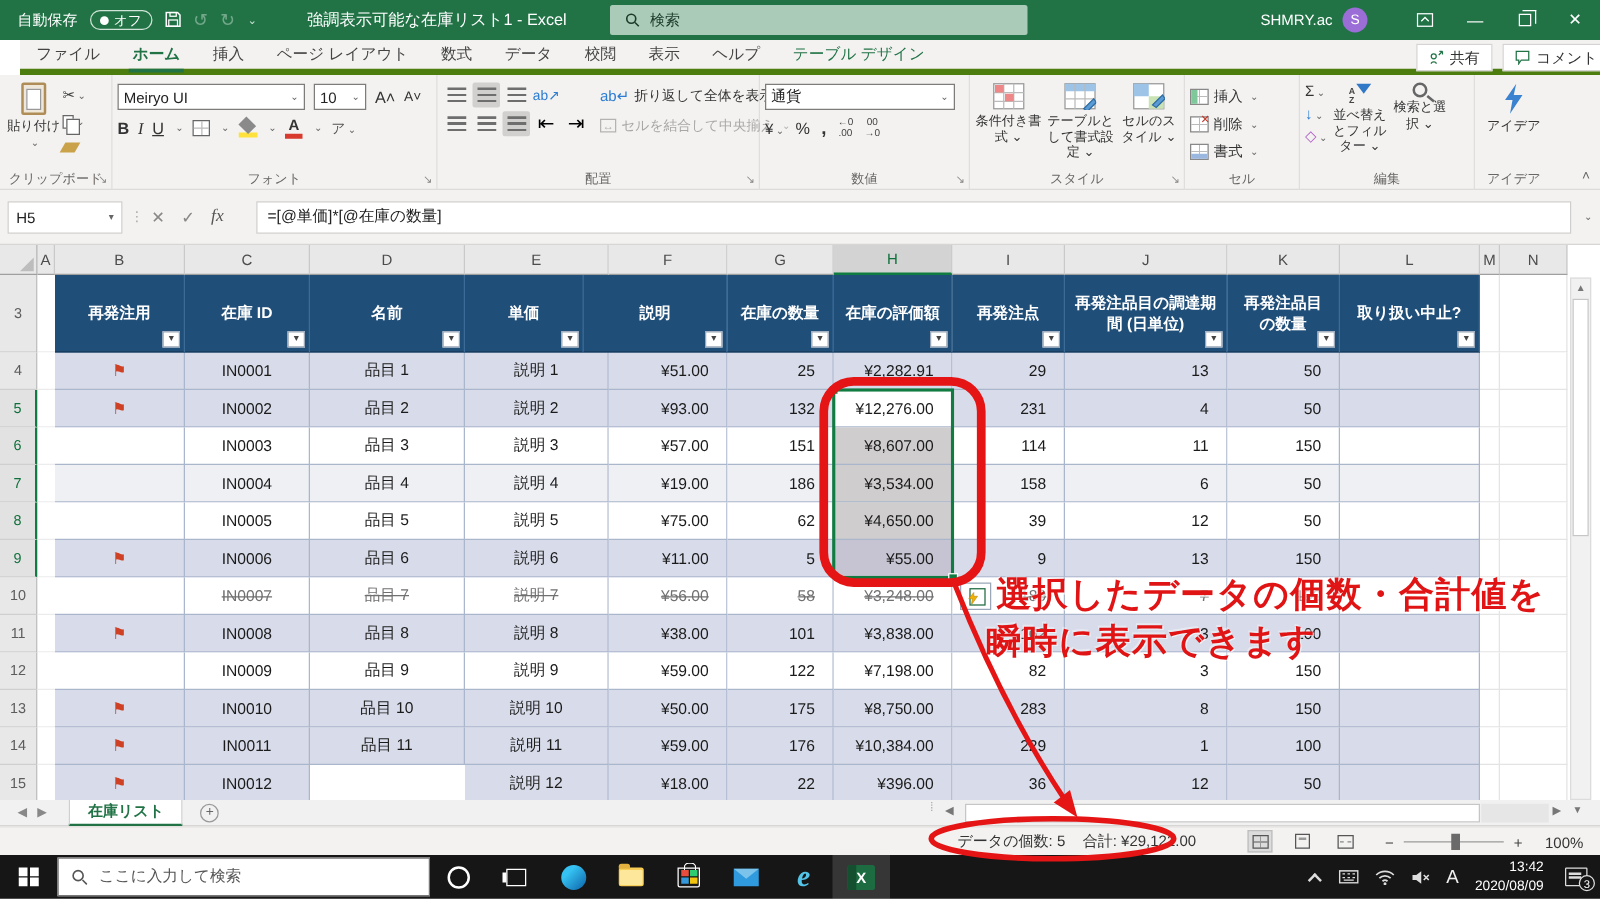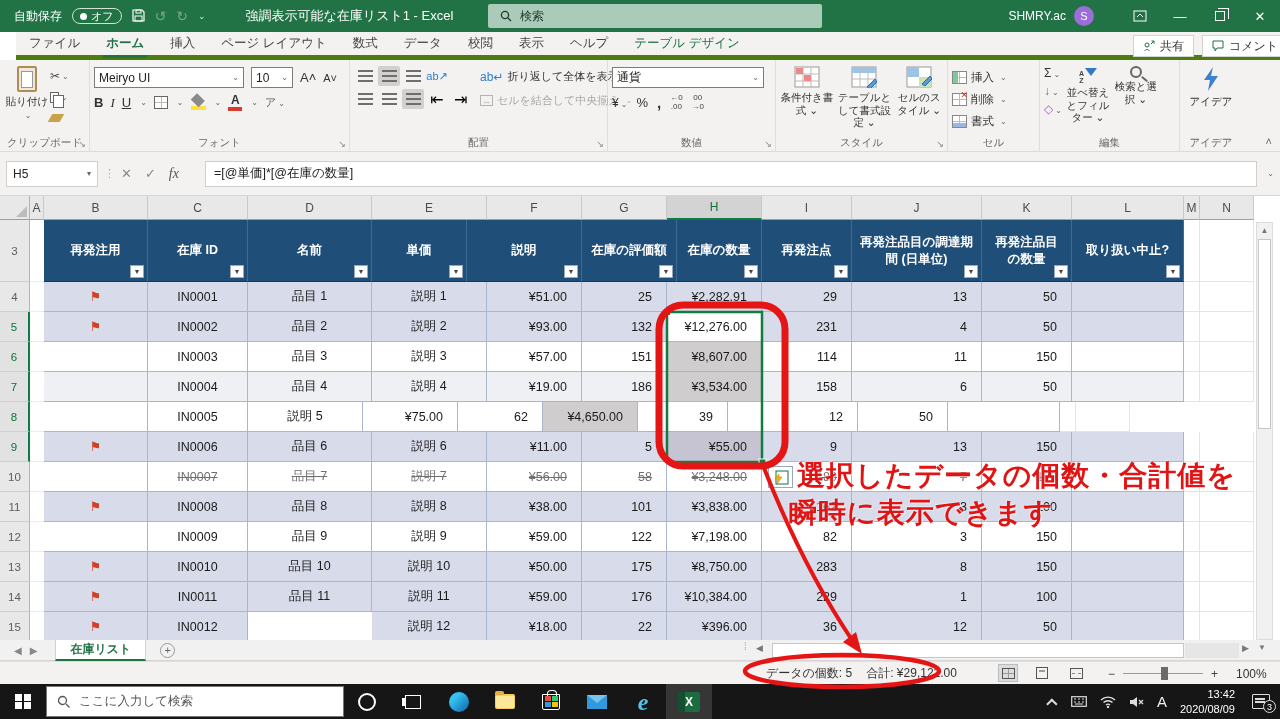--- a/index.html
+++ b/index.html
@@ -552,26 +552,26 @@
           <div class="filterbtn">▼</div>
         </div>
         <div class="cell hdrcell" style="width: 95px;">
           <span>単価</span>
           <div class="filterbtn">▼</div>
         </div>
         <div class="cell hdrcell" style="width: 115px;">
           <span>説明</span>
           <div class="filterbtn">▼</div>
         </div>
+        <div class="cell hdrcell" style="width: 85px;">
+          <span>在庫の数量</span>
+          <div class="filterbtn">▼</div>
+        </div>
         <div class="cell hdrcell" style="width: 95px;">
           <span>在庫の評価額</span>
-          <div class="filterbtn">▼</div>
-        </div>
-        <div class="cell hdrcell" style="width: 85px;">
-          <span>在庫の数量</span>
           <div class="filterbtn">▼</div>
         </div>
         <div class="cell hdrcell" style="width: 90px;">
           <span>再発注点</span>
           <div class="filterbtn">▼</div>
         </div>
         <div class="cell hdrcell" style="width: 130px;">
           <span>再発注品目の調達期間 (日単位)</span>
           <div class="filterbtn">▼</div>
         </div>
@@ -656,20 +656,21 @@
         <div class="cell rt band" style="width: 90px;">50</div>
         <div class="cell ctr band" style="width: 112px;"></div>
         <div class="cell mn" style="width: 16px;"></div>
         <div class="cell mn" style="width: 54px;"></div>
       </div>
       <div class="grow">
         <div class="rowhdr selr">8</div>
         <div class="cell acol" style="width: 14px;"></div>
         <div class="cell ctr flagcell plain" style="width: 104px;"></div>
         <div class="cell ctr plain" style="width: 100px;">IN0005</div>
+        <div class="cell ctr plain" style="width: 124px;">品目 5</div>
         <div class="cell ctr plain" style="width: 115px;">説明 5</div>
         <div class="cell rt plain" style="width: 95px;">¥75.00</div>
         <div class="cell rt plain" style="width: 85px;">62</div>
         <div class="cell rt plain hsel" style="width: 95px;">¥4,650.00</div>
         <div class="cell rt plain" style="width: 90px;">39</div>
         <div class="cell rt plain" style="width: 130px;">12</div>
         <div class="cell rt plain" style="width: 90px;">50</div>
         <div class="cell ctr plain" style="width: 112px;"></div>
         <div class="cell mn" style="width: 16px;"></div>
         <div class="cell mn" style="width: 54px;"></div>

